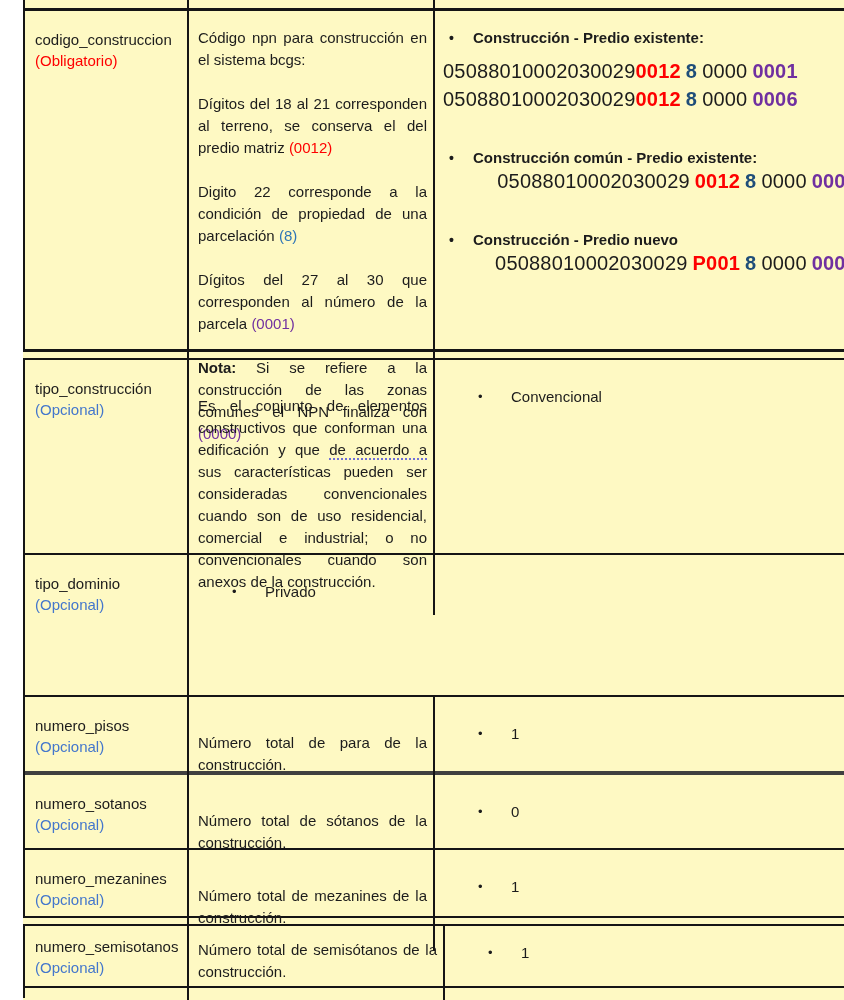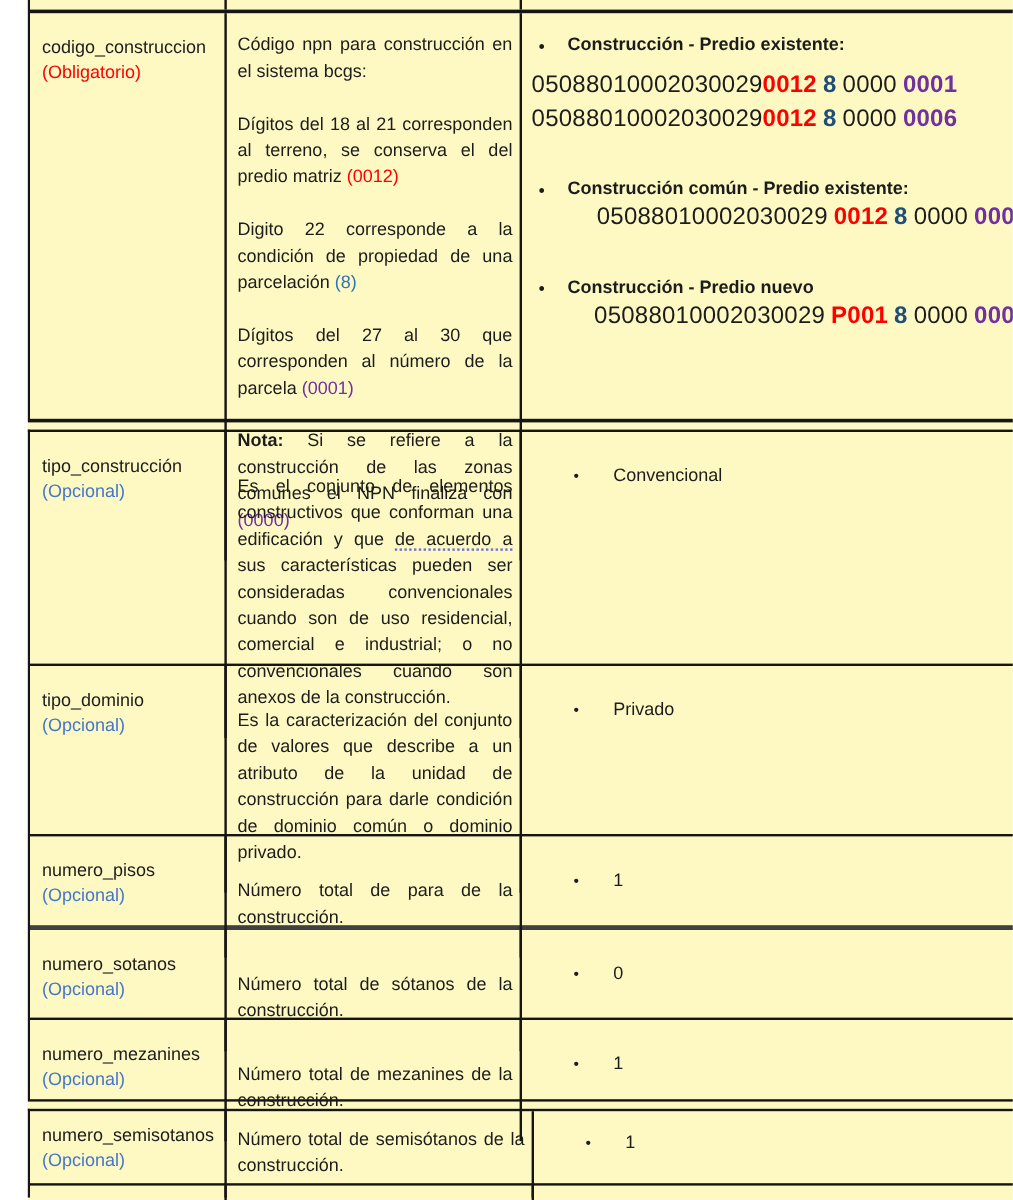--- a/index.html
+++ b/index.html
@@ -121,23 +121,20 @@
           <span>Convencional</span>
         </div>
       </div>
     </div>
 
     <div class="trow row-r3">
       <div class="cell cell-field">
         <div>tipo_dominio</div>
         <div class="req-blue">(Opcional)</div>
       </div>
-      <div class="cell cell-desc cell-desc-mid">
-        <p>Es la caracterización del conjunto de valores que describe a un atributo de la unidad de construcción para darle condición de dominio común o dominio privado.</p>
-      </div>
       <div class="cell cell-val">
         <div class="vline">
           <span class="bullet">•</span>
           <span>Privado</span>
         </div>
       </div>
     </div>
 
     <div class="trow row-r4">
       <div class="cell cell-field">

